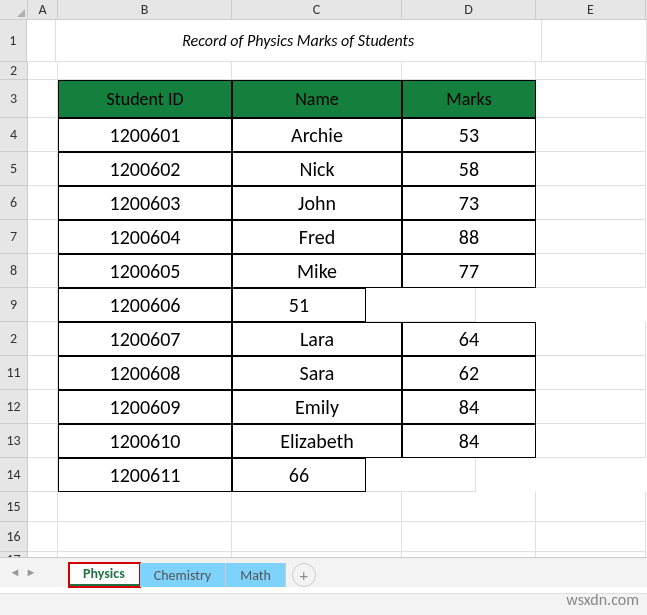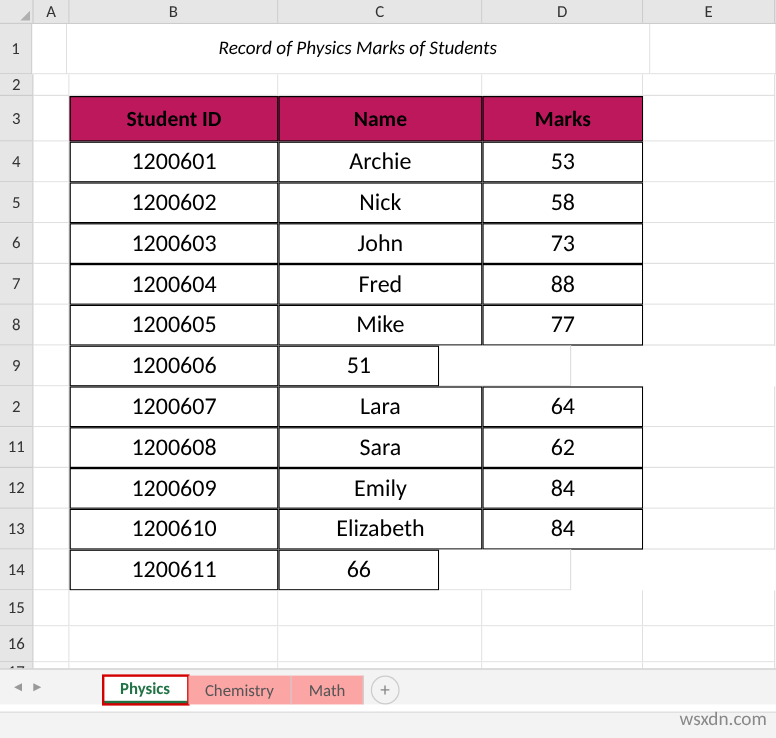--- a/index.html
+++ b/index.html
@@ -86,22 +86,22 @@
       border-bottom: 1px solid #e0e0e0;
     }
     .spacer-row { height: 18px; }
     .data-row { height: 34px; }
     .header-row { height: 38px; }
     .tbl-cell {
       border: 1px solid #000;
       font-size: 20px;
     }
     .tbl-header {
-      background: #be185d;
-      font-weight: bold;
+      background: #15803d;
+      font-weight: normal;
       font-size: 18px;
     }
     .small-row { height: 30px; }
     .tabs-bar {
       position: absolute;
       bottom: 28px;
       left: 0;
       width: 100%;
       height: 30px;
       background: #f3f3f3;
@@ -119,25 +119,25 @@
       width: 14px; height: 14px;
       color: #999;
       font-size: 11px;
       display: flex; align-items: center; justify-content: center;
       cursor: pointer;
     }
     .tabs {
       display: flex;
       align-items: flex-end;
       height: 100%;
-      margin-left: 40px;
+      margin-left: 23px;
     }
     .tab {
       padding: 4px 14px;
-      background: #fca5a5;
+      background: #7dd3fc;
       border-right: 1px solid #ccc;
       font-size: 14px;
       color: #555;
       cursor: pointer;
       height: 24px;
       display: flex;
       align-items: center;
     }
     .tab.active {
       background: #fff;

